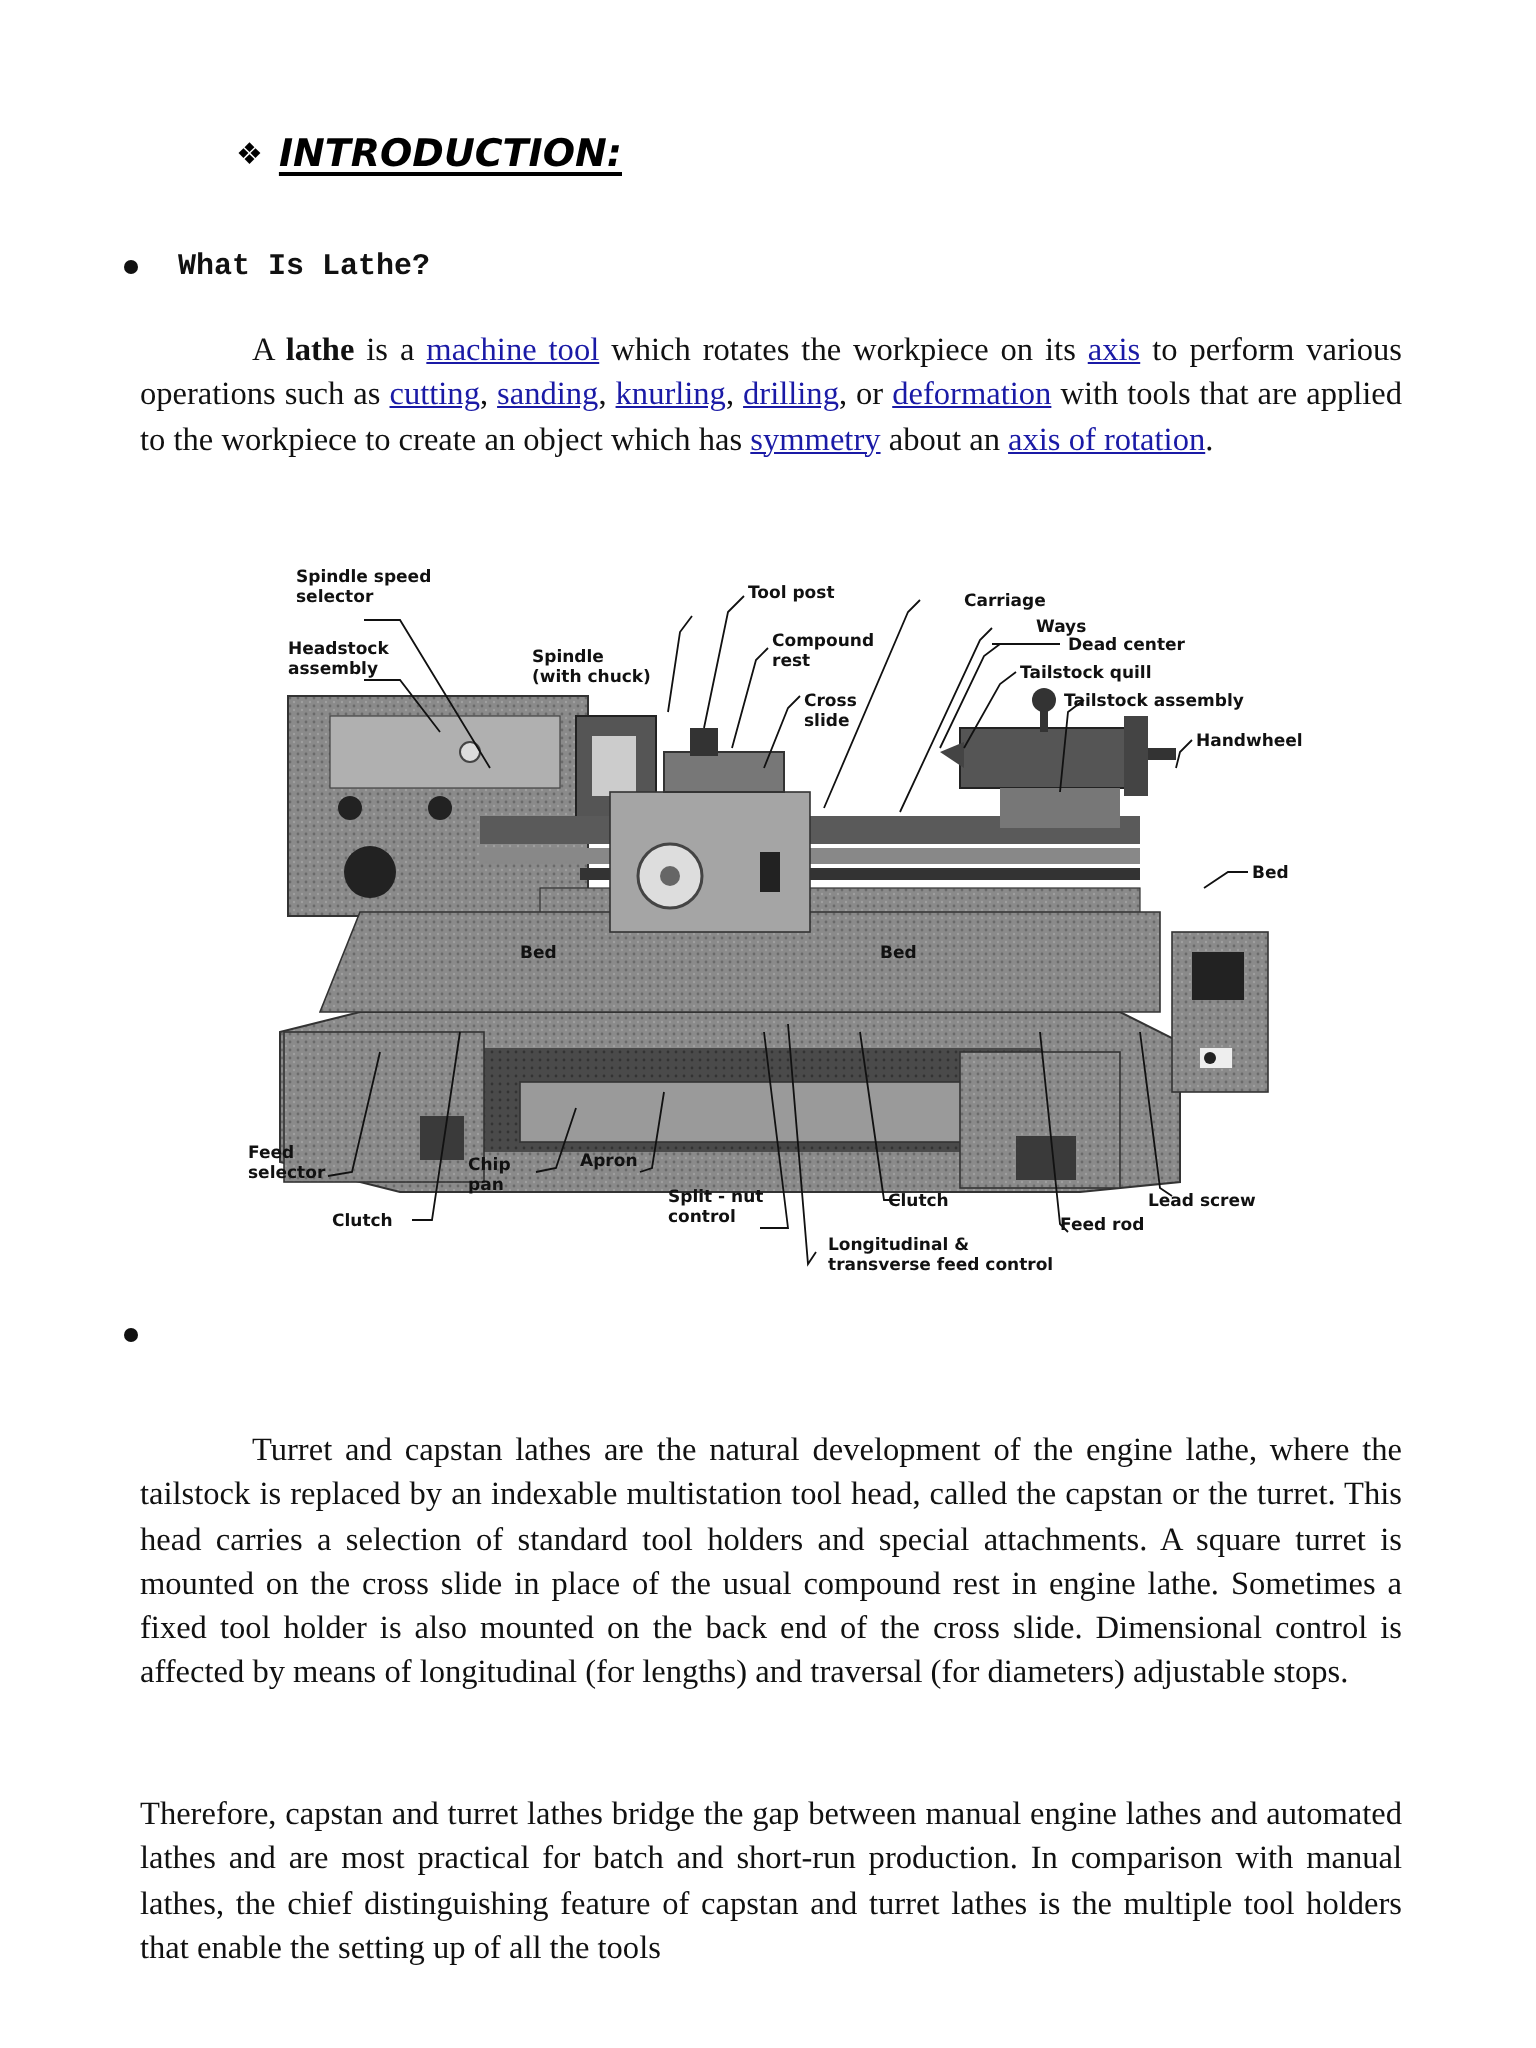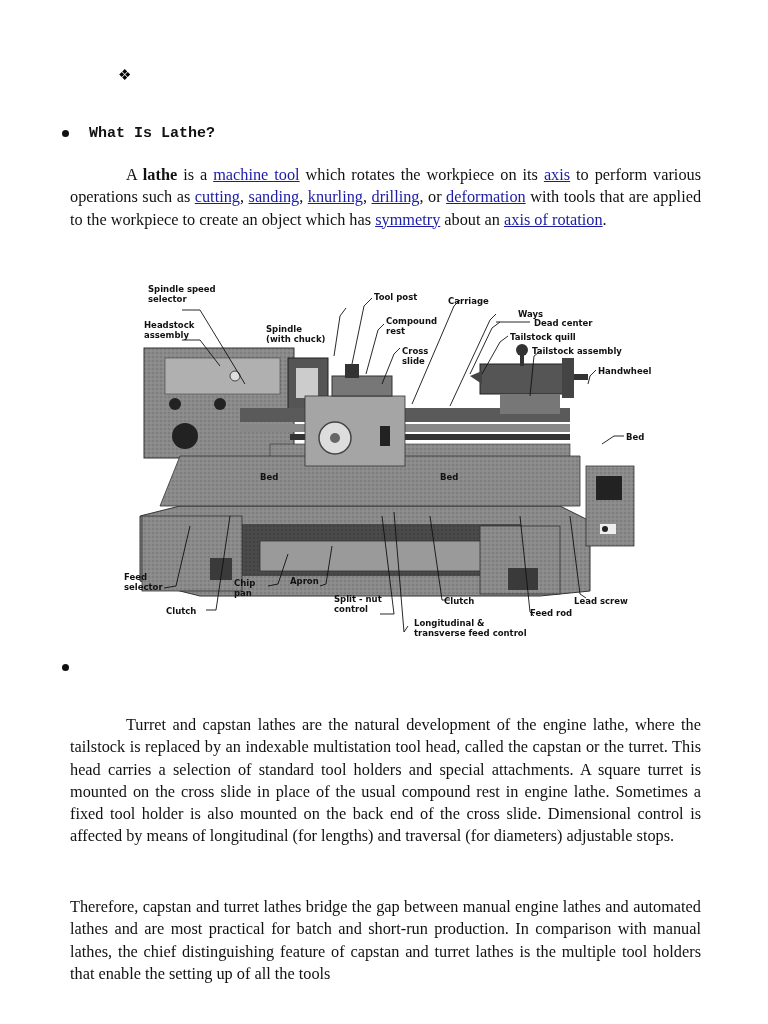--- a/index.html
+++ b/index.html
@@ -30,20 +30,21 @@
     .figure { position: absolute; left: 120px; top: 276px; width: 540px; height: 366px; font-weight: bold; }
     .lbl { position: absolute; font-family: "DejaVu Sans", sans-serif; font-size: 8.5px; line-height: 10px; color: #111; white-space: pre; }
   </style>
 </head>
 <body>
 
 <div class="page">
 
   <div class="heading">
     <span class="star">❖</span>
+    <span class="title">INTRODUCTION:</span>
   </div>
 
   <div class="bullet-row" style="top:125px;">
     <span class="dot"></span>
     <span>What Is Lathe?</span>
   </div>
 
   <p class="para" style="top:164px; margin:0;"><span class="indent"></span><span>A </span><b>lathe</b><span> is a </span><a>machine tool</a><span> which rotates the workpiece on its </span><a>axis</a><span> to perform various operations such as </span><a>cutting</a><span>, </span><a>sanding</a><span>, </span><a>knurling</a><span>, </span><a>drilling</a><span>, or </span><a>deformation</a><span> with tools that are applied to the workpiece to create an object which has </span><a>symmetry</a><span> about an </span><a>axis of rotation</a><span>.</span></p>
 
   <div class="figure">
@@ -140,21 +141,21 @@
 selector</div>
     <div class="lbl" style="left:146px;top:16px;margin-top:32px;">Spindle
 (with chuck)</div>
     <div class="lbl" style="left:24px;top:44px;">Headstock
 assembly</div>
     <div class="lbl" style="left:254px;top:16px;">Tool post</div>
     <div class="lbl" style="left:266px;top:40px;">Compound
 rest</div>
     <div class="lbl" style="left:282px;top:70px;">Cross
 slide</div>
-    <div class="lbl" style="left:328px;top:20px;">Carriage</div>
+    <div class="lbl" style="left:362px;top:20px;">Carriage</div>
     <div class="lbl" style="left:378px;top:33px;margin-left:20px;">Ways</div>
     <div class="lbl" style="left:414px;top:42px;">Dead center</div>
     <div class="lbl" style="left:390px;top:56px;">Tailstock quill</div>
     <div class="lbl" style="left:412px;top:70px;">Tailstock assembly</div>
     <div class="lbl" style="left:478px;top:90px;">Handwheel</div>
     <div class="lbl" style="left:506px;top:156px;">Bed</div>
     <div class="lbl" style="left:140px;top:196px;">Bed</div>
     <div class="lbl" style="left:320px;top:196px;">Bed</div>
     <div class="lbl" style="left:4px;top:296px;">Feed
 selector</div>

